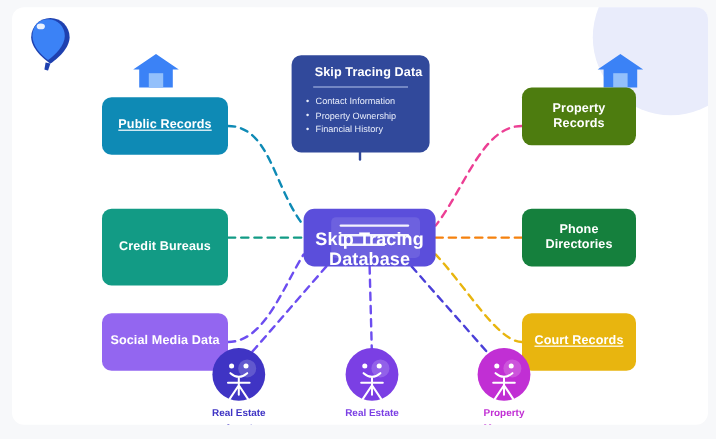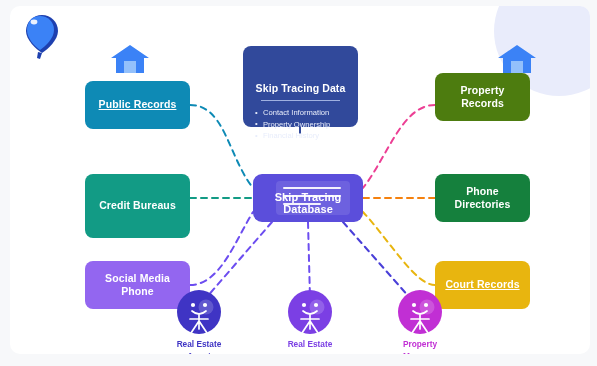--- a/index.html
+++ b/index.html
@@ -86,23 +86,22 @@
     height: 81px;
     background: #31499b;
     border-radius: 8px;
     box-sizing: border-box;
     padding: 8px 6px 6px 6px;
     color: #ffffff;
   }
   .info-title {
     font-size: 10.5px;
     font-weight: bold;
-    text-align: center;
+    text-align: right;
     letter-spacing: .1px;
-    margin-top: 28px;
   }
   .info-rule {
     height: 1px;
     background: #9fb0e0;
     margin: 6px 12px 6px 12px;
   }
   .info-list {
     margin: 0;
     padding: 0;
     list-style: none;
@@ -152,21 +151,21 @@
   }
   .hub-doc i:nth-child(1) { left: 7px; top: 6px;  width: 58px; }
   .hub-doc i:nth-child(2) { left: 7px; top: 14px; width: 58px; }
   .hub-doc i:nth-child(3) { left: 7px; top: 22px; width: 38px; }
   .hub-label {
     position: absolute;
     left: 0; right: 0;
     top: 17px;
     text-align: center;
     color: #ffffff;
-    font-size: 11px;
+    font-size: 15px;
     font-weight: bold;
     letter-spacing: .1px;
   }
 
   
   .person {
     position: absolute;
     width: 90px;
     text-align: center;
   }
@@ -226,21 +225,21 @@
     </div>
 
     <div id="source-nodes">
         <div class="node" style="left: 75px; top: 75px; width: 105px; height: 48px; background: rgb(14, 138, 181); text-decoration: underline;">
           <span>Public Records</span>
         </div>
         <div class="node" style="left: 75px; top: 168px; width: 105px; height: 64px; background: rgb(18, 155, 133);">
           <span>Credit Bureaus</span>
         </div>
         <div class="node" style="left: 75px; top: 255px; width: 105px; height: 48px; background: rgb(147, 102, 240);">
-          <span>Social Media Phone</span>
+          <span>Social Media Data</span>
         </div>
         <div class="node" style="left: 425px; top: 67px; width: 95px; height: 48px; background: #4d7c0f;">
           <span>Property Records</span>
         </div>
         <div class="node" style="left: 425px; top: 168px; width: 95px; height: 48px; background: #15803d;">
           <span>Phone Directories</span>
         </div>
         <div class="node" style="left: 425px; top: 255px; width: 95px; height: 48px; background: rgb(232, 181, 15); text-decoration: underline;">
           <span>Court Records</span>
         </div>

